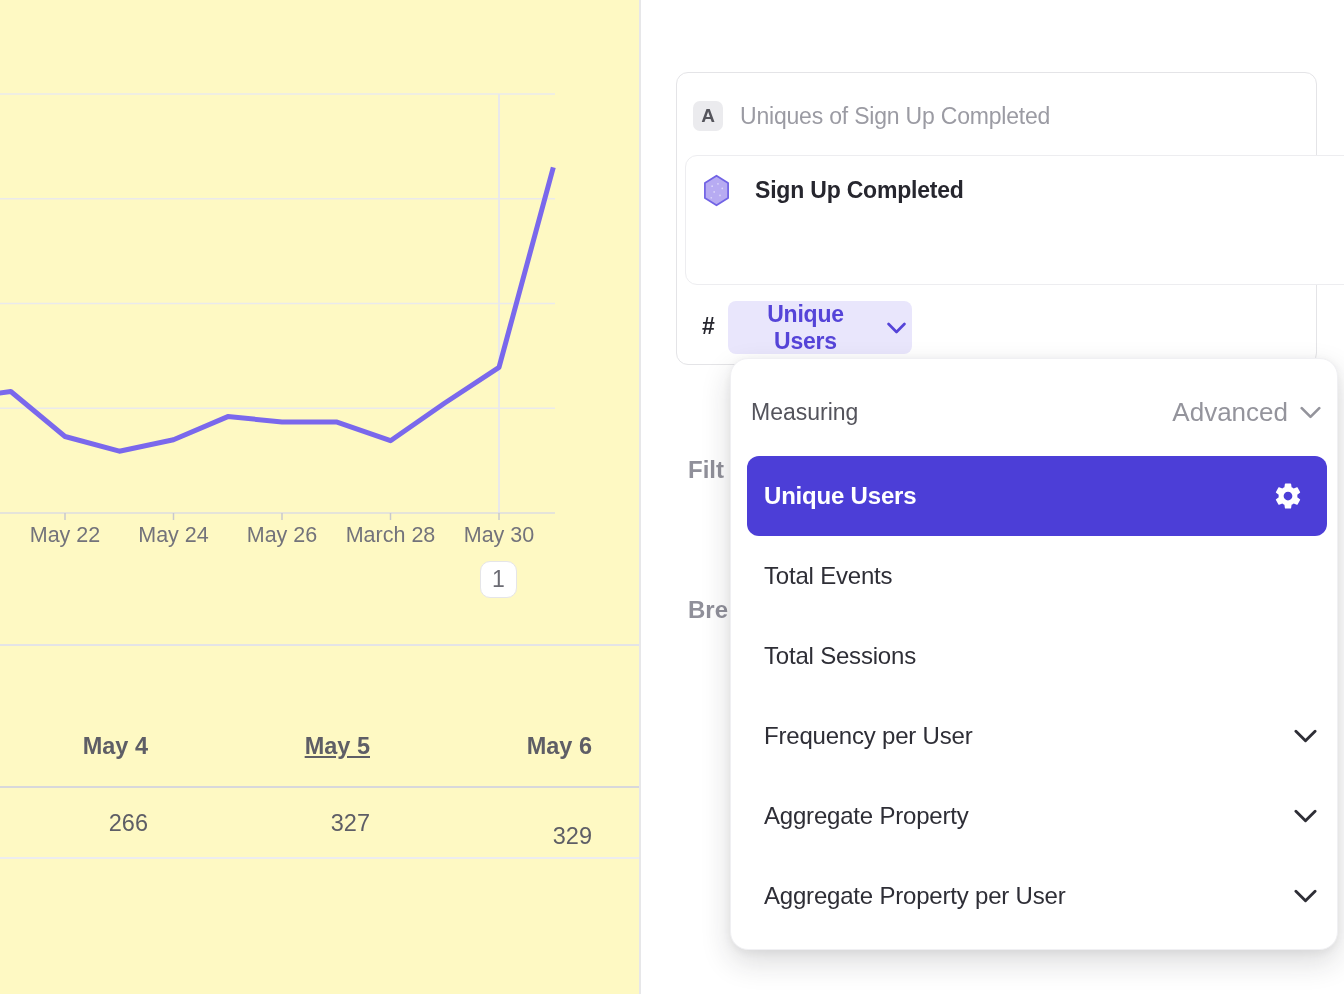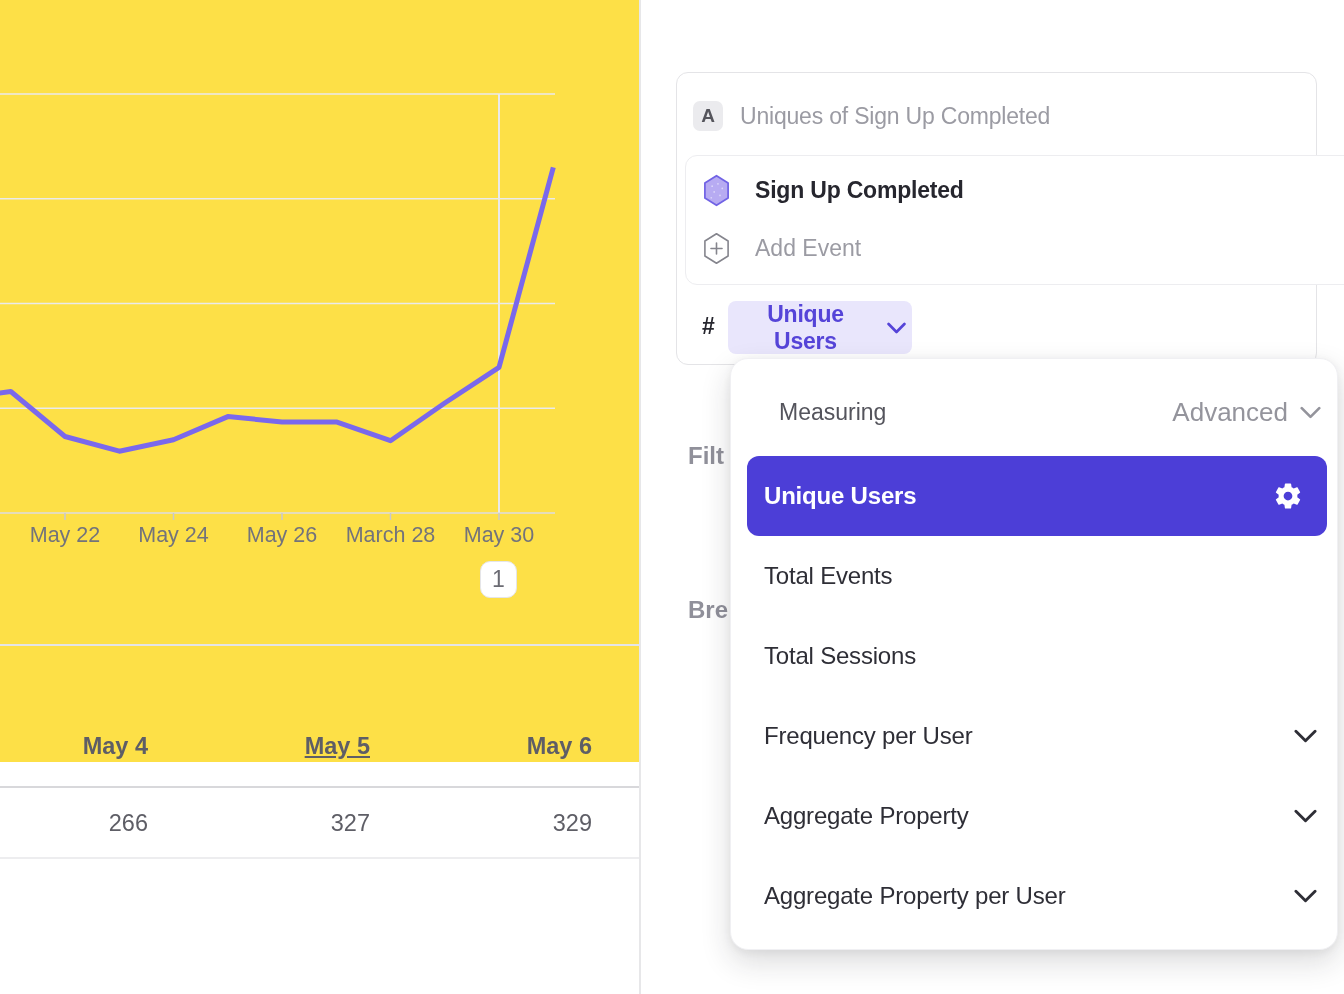--- a/index.html
+++ b/index.html
@@ -1,21 +1,21 @@
 <!DOCTYPE html>
 <html><head>
 <meta charset="utf-8">
 <style>
   html,body{margin:0;padding:0;background:#ffffff;}
   .screen{
     position:relative;width:1344px;height:994px;background:#ffffff;overflow:hidden;
     font-family:"Liberation Sans", sans-serif;color:#2e2e36;
   }
   
-  .chart-pane{position:absolute;left:0;top:0;width:639px;height:762px;background:#fde047;}
+  .chart-pane{position:absolute;left:0;top:0;width:639px;height:994px;background:#fef9c3;}
   #chart-svg{position:absolute;left:0;top:0;}
   .x-label{position:absolute;top:523px;width:120px;text-align:center;font-size:21.5px;color:#73737b;}
   .page-badge{
     position:absolute;left:480px;top:561px;width:37px;height:37px;background:#fff;
     border:1.5px solid #e5e5e8;border-radius:10px;color:#6b6b73;font-size:23px;
     display:flex;align-items:center;justify-content:center;cursor:pointer;box-sizing:border-box;
   }
   .hdiv{position:absolute;left:0;width:639px;height:1.5px;}
   .div-section{top:644px;background:#e4e4e6;}
   .div-header{top:786px;background:#d8d8db;}
@@ -49,32 +49,32 @@
   .measure-pill{
     position:absolute;left:51px;top:228px;width:184px;height:53px;background:#e9e6fc;
     border:none;border-radius:8px;display:flex;align-items:center;justify-content:center;gap:10px;
     cursor:pointer;font-family:inherit;
   }
   .measure-pill .pill-label{font-size:23px;font-weight:bold;color:#5544d8;letter-spacing:-0.2px;}
   .bg-heading{
     position:absolute;left:688px;width:40px;overflow:hidden;white-space:nowrap;
     font-size:24px;font-weight:bold;color:#90909a;line-height:28px;
   }
-  .bg-heading.filter{top:442px;}
+  .bg-heading.filter{top:456px;}
   .bg-heading.breakdown{top:596px;}
 
   
   .dropdown{
     position:absolute;left:730px;top:358px;width:608px;height:592px;background:#fff;
     border:1px solid #f0f0f3;border-radius:18px;box-sizing:border-box;
     box-shadow:0 12px 30px rgba(28,28,40,0.16), 0 2px 8px rgba(28,28,40,0.06);
   }
   .dd-header{
     position:absolute;left:0;top:0;right:0;height:106px;display:flex;align-items:center;
-    padding:0 16px 0 48px;box-sizing:border-box;
+    padding:0 16px 0 20px;box-sizing:border-box;
   }
   .dd-header-label{font-size:23px;font-weight:500;color:#54545c;}
   .dd-header-right{margin-left:auto;display:flex;align-items:center;gap:12px;cursor:pointer;}
   .dd-header-value{font-size:26px;font-weight:500;color:#94949c;}
   .dd-body{position:absolute;left:16px;top:97px;width:580px;}
   .dd-item{
     position:relative;height:80px;display:flex;align-items:center;cursor:pointer;
     padding:0 10px 0 17px;box-sizing:border-box;border-radius:12px;
   }
   .dd-item .dd-label{font-size:24px;font-weight:500;color:#2e2e36;letter-spacing:-0.2px;}
@@ -118,21 +118,21 @@
     <div class="hdiv div-section"></div>
     <div id="table-header">
         <div class="table-cell hdr" style="left: -52px;">May 4</div>
         <div class="table-cell hdr" style="left: 170px; text-decoration: underline;">May 5</div>
         <div class="table-cell hdr" style="left: 392px;">May 6</div>
       </div>
     <div class="hdiv div-header"></div>
     <div id="table-values">
         <div class="table-cell val" style="left: -52px;">266</div>
         <div class="table-cell val" style="left: 170px; text-align: right;">327</div>
-        <div class="table-cell val" style="left: 392px;">329</div>
+        <div class="table-cell val" style="left: 392px; margin-top: 13px;">329</div>
       </div>
     <div class="hdiv div-values"></div>
   </section>
 
   <div class="pane-divider"></div>
 
   <section>
 
     <div class="metric-card">
       <div class="metric-header">
@@ -150,30 +150,20 @@
                   <circle cx="55" cy="32" r="3"></circle>
                 <circle cx="70" cy="48" r="3"></circle>
                   <circle cx="42" cy="60" r="3"></circle>
                 <circle cx="62" cy="72" r="3"></circle>
                   <circle cx="32" cy="80" r="3"></circle>
               </g>
             </svg>
           </span>
           <span class="event-name">Sign Up Completed</span>
         </div>
-        <div class="add-event-row">
-          <span style="display:flex;">
-            <svg width="29" height="33" viewBox="0 0 100 110">
-              <polygon points="50,4 90,29 90,81 50,106 10,81 10,29" fill="none" stroke="#85858d" stroke-width="5.5" stroke-linejoin="round"></polygon>
-              <line x1="50" y1="36" x2="50" y2="74" stroke="#85858d" stroke-width="5.5" stroke-linecap="round"></line>
-              <line x1="31" y1="55" x2="69" y2="55" stroke="#85858d" stroke-width="5.5" stroke-linecap="round"></line>
-            </svg>
-          </span>
-          <span class="add-event-label">Add Event</span>
-        </div>
       </div>
 
       <span class="hash">#</span>
       <button class="measure-pill">
         <span class="pill-label">Unique Users</span>
         <span class="chev-purple" style="display:flex;">
           <svg width="19" height="12" viewBox="0 0 24 14">
               <path d="M2 2l10 10L22 2" fill="none" stroke="currentColor" stroke-width="3.4" stroke-linecap="round" stroke-linejoin="round"></path>
             </svg>
         </span>

